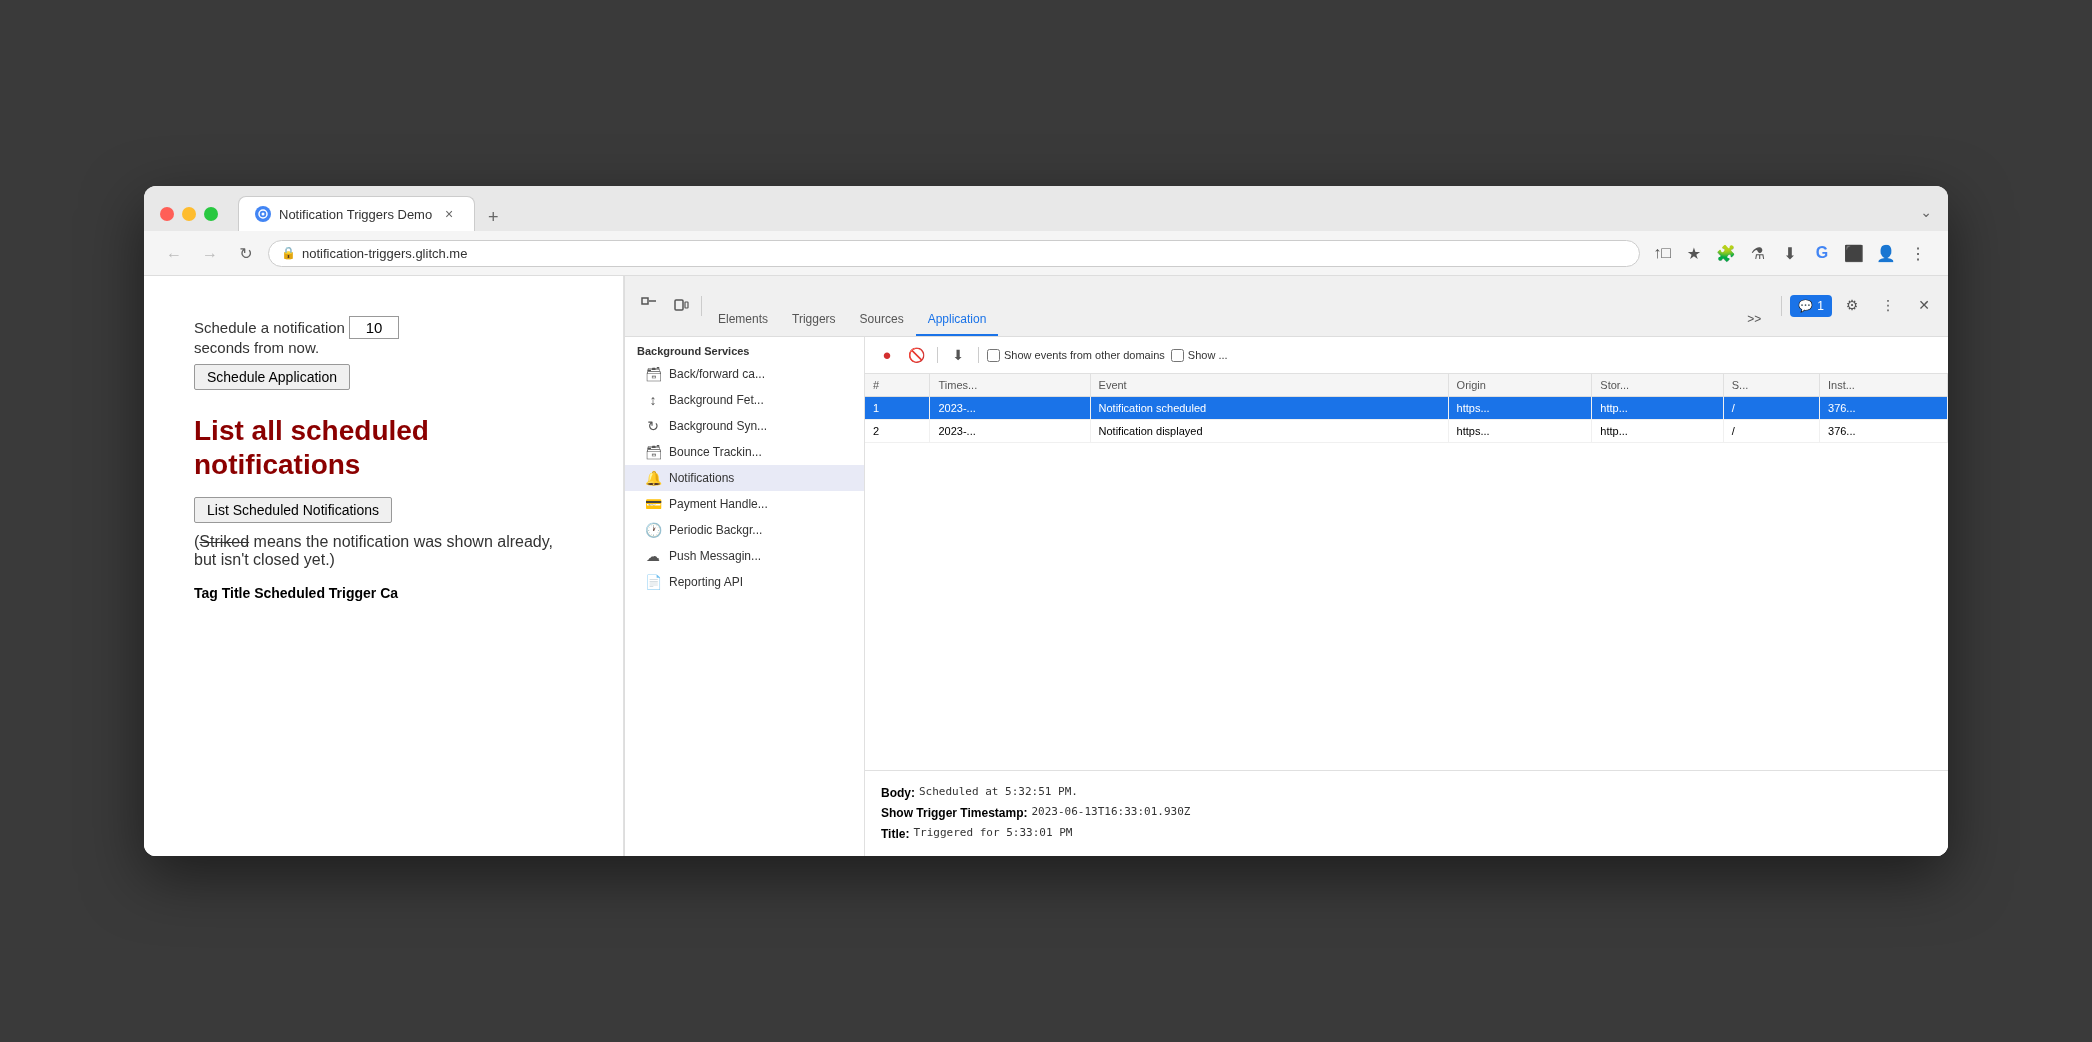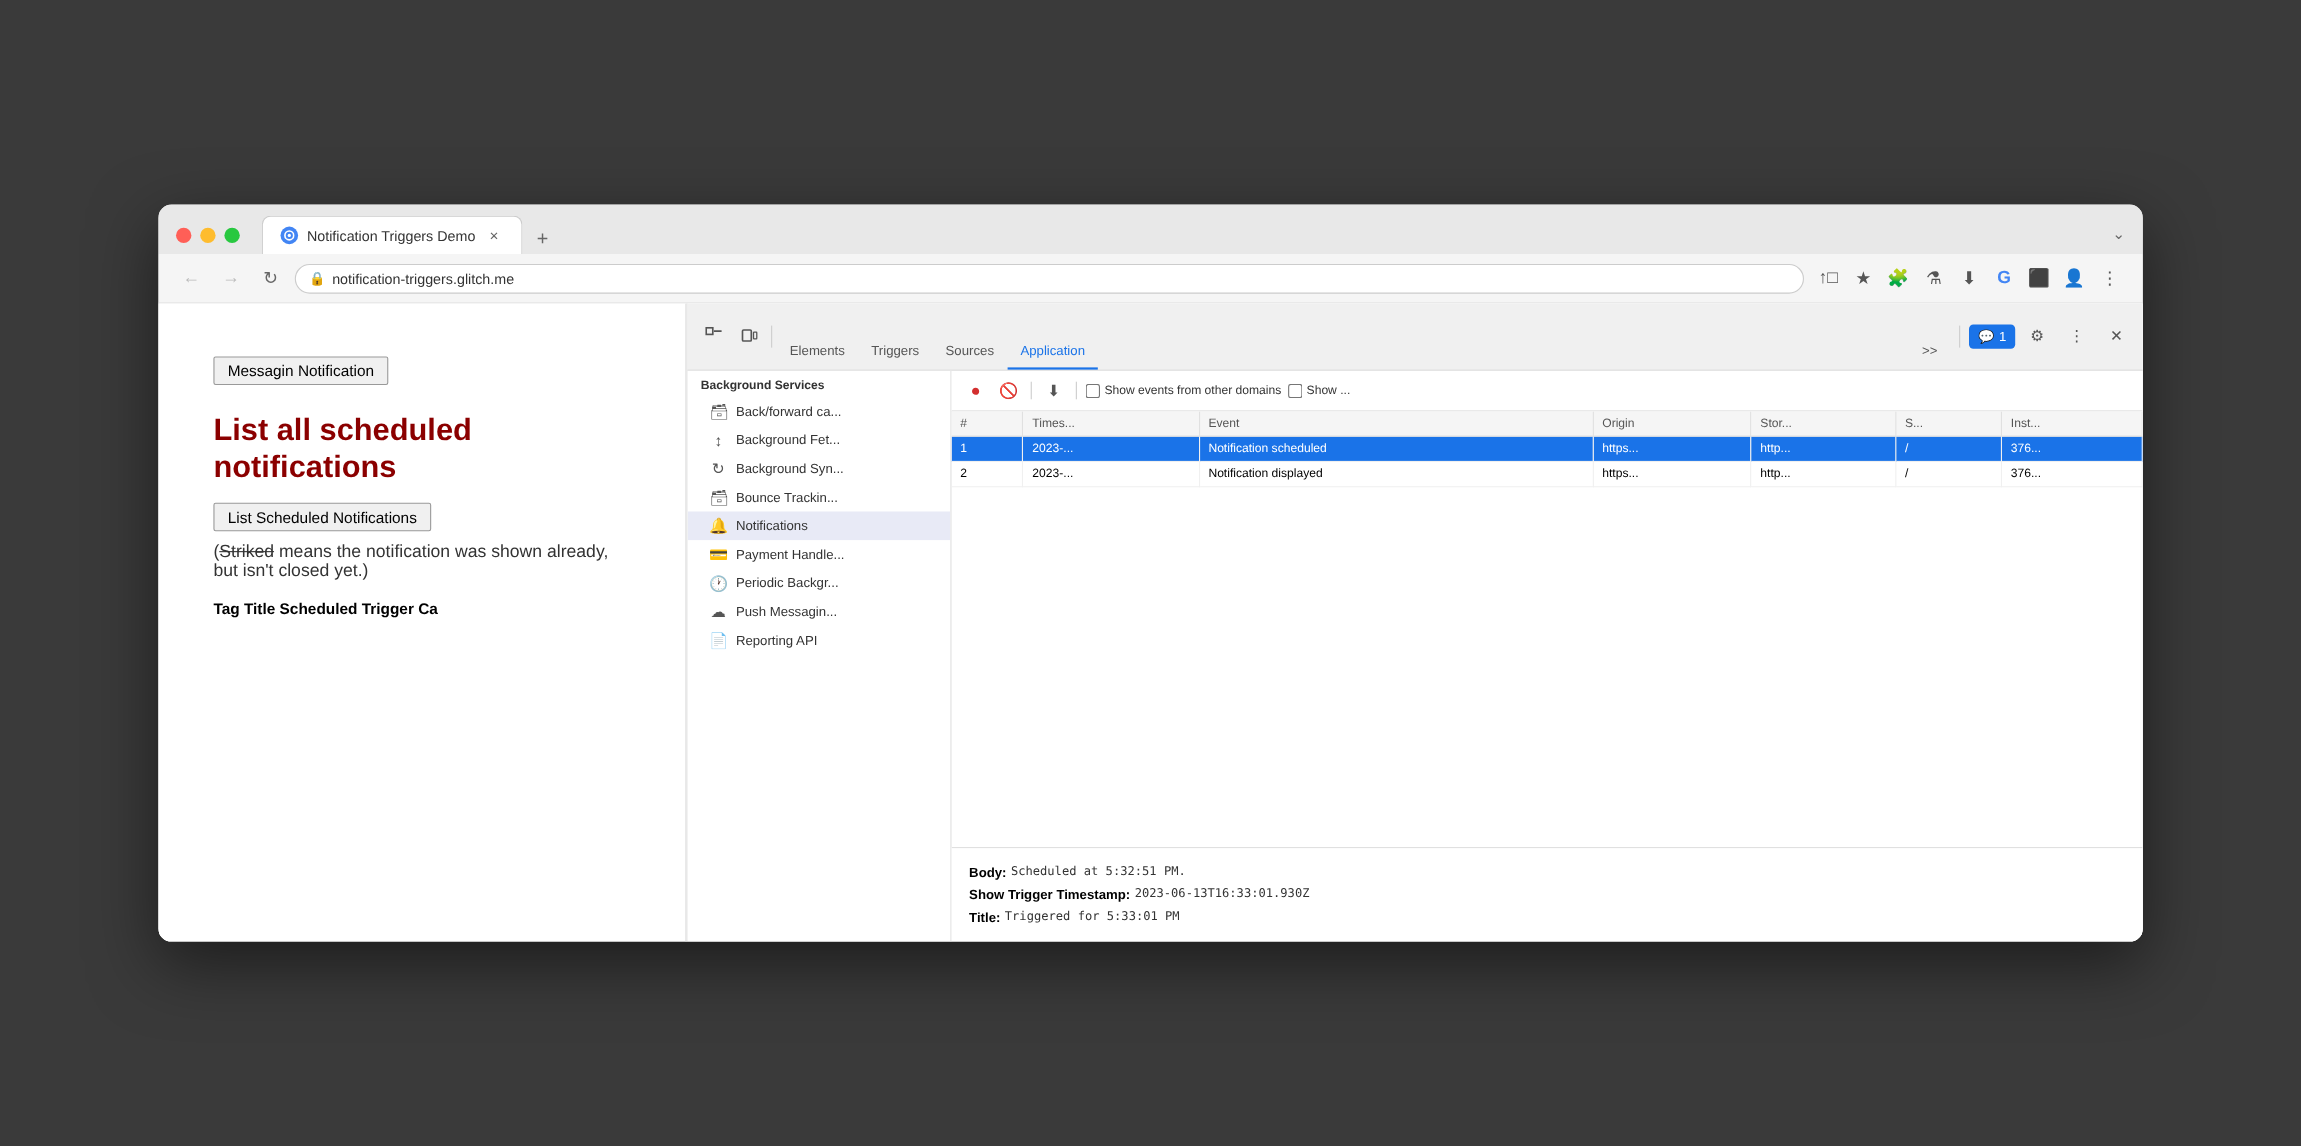--- a/index.html
+++ b/index.html
@@ -430,21 +430,27 @@
       <div class="toolbar-icon-btn">⬛</div>
       <div class="toolbar-icon-btn">👤</div>
       <div class="toolbar-icon-btn">⋮</div>
     </div>
   </div>
 
   <div class="content-area">
 
     <div class="webpage">
       <div class="schedule-section">
-        <button class="schedule-btn">Messagin Notification</button>
+        <div class="schedule-text">
+          <span>Schedule a notification</span>
+          <input class="schedule-input" type="text" value="10" style="">
+          <br>
+          <span>seconds from now.</span>
+        </div>
+        <button class="schedule-btn">Schedule Application</button>
       </div>
 
       <div class="list-heading">
         <span>List all scheduled</span><br>
         <span>notifications</span>
       </div>
 
       <button class="list-btn">List Scheduled Notifications</button>
 
       <div class="strikeout-text">

